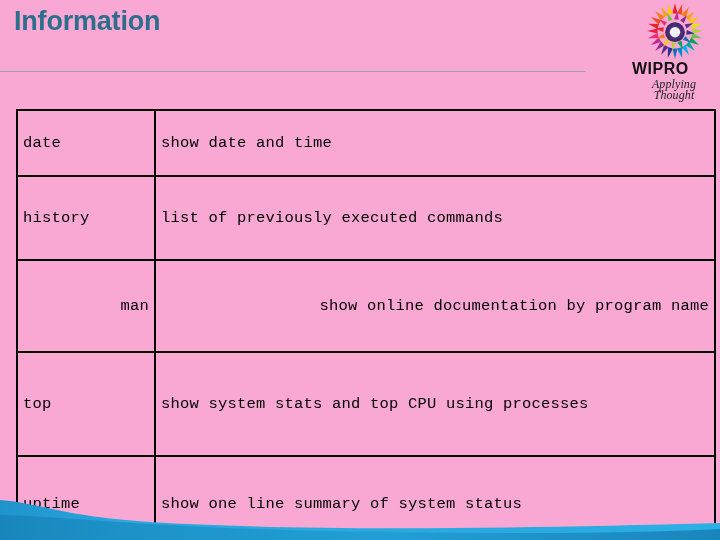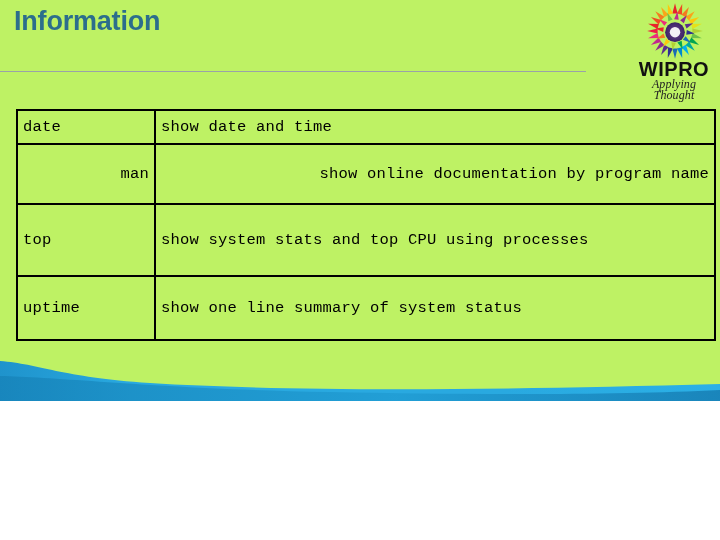--- a/index.html
+++ b/index.html
@@ -12,22 +12,22 @@
     height: 540px;
     background: #ffffff;
     font-family: "Liberation Sans", sans-serif;
     overflow: hidden;
     position: relative;
   }
 
   .slide {
     position: relative;
     width: 720px;
-    height: 401px;
-    background: #bef264;
+    height: 540px;
+    background: #f9a8d4;
     overflow: hidden;
   }
 
   
   .slide-title {
     position: absolute;
     left: 14px;
     top: 4px;
     font-size: 27px;
     font-weight: bold;
@@ -60,24 +60,23 @@
     left: 14px;
     top: 0px;
     width: 58px;
     height: 58px;
   }
   .logo-word {
     position: absolute;
     left: 0;
     top: 57px;
     width: 84px;
-    text-align: center;
     font-family: "Liberation Sans", sans-serif;
     font-weight: bold;
-    font-size: 20px;
+    font-size: 16px;
     letter-spacing: 0.5px;
     color: #111111;
     line-height: 20px;
   }
   .logo-tag {
     position: absolute;
     left: 0;
     top: 77px;
     width: 84px;
     text-align: center;
@@ -96,21 +95,21 @@
     top: 109px;
     width: 678px;
     border-collapse: collapse;
     table-layout: fixed;
     font-family: "Liberation Mono", "DejaVu Sans Mono", monospace;
     font-size: 15.5px;
     color: #000000;
   }
   .cmd-table td {
     border: 2px solid #000000;
-    padding: 0 5px;
+    padding: 16px 5px;
     vertical-align: middle;
     white-space: nowrap;
     letter-spacing: 0.2px;
   }
   .col-cmd {
     width: 126px;
   }
   .col-desc {
     width: 548px;
   }
@@ -274,20 +273,24 @@
     </div>
     <div class="logo-word">WIPRO</div>
     <div class="logo-tag">Applying Thought</div>
   </div>
 
   <table class="cmd-table">
     <tbody>
       <tr class="r0">
         <td class="col-cmd">date</td>
         <td class="col-desc">show date and time</td>
+      </tr>
+      <tr class="r1">
+        <td class="col-cmd">history</td>
+        <td class="col-desc">list of previously executed commands</td>
       </tr>
       <tr class="r2">
         <td class="col-cmd">man</td>
         <td class="col-desc">show online documentation by program name</td>
       </tr>
       <tr class="r5">
         <td class="col-cmd">top</td>
         <td class="col-desc">show system stats and top CPU using processes</td>
       </tr>
       <tr class="r6">

